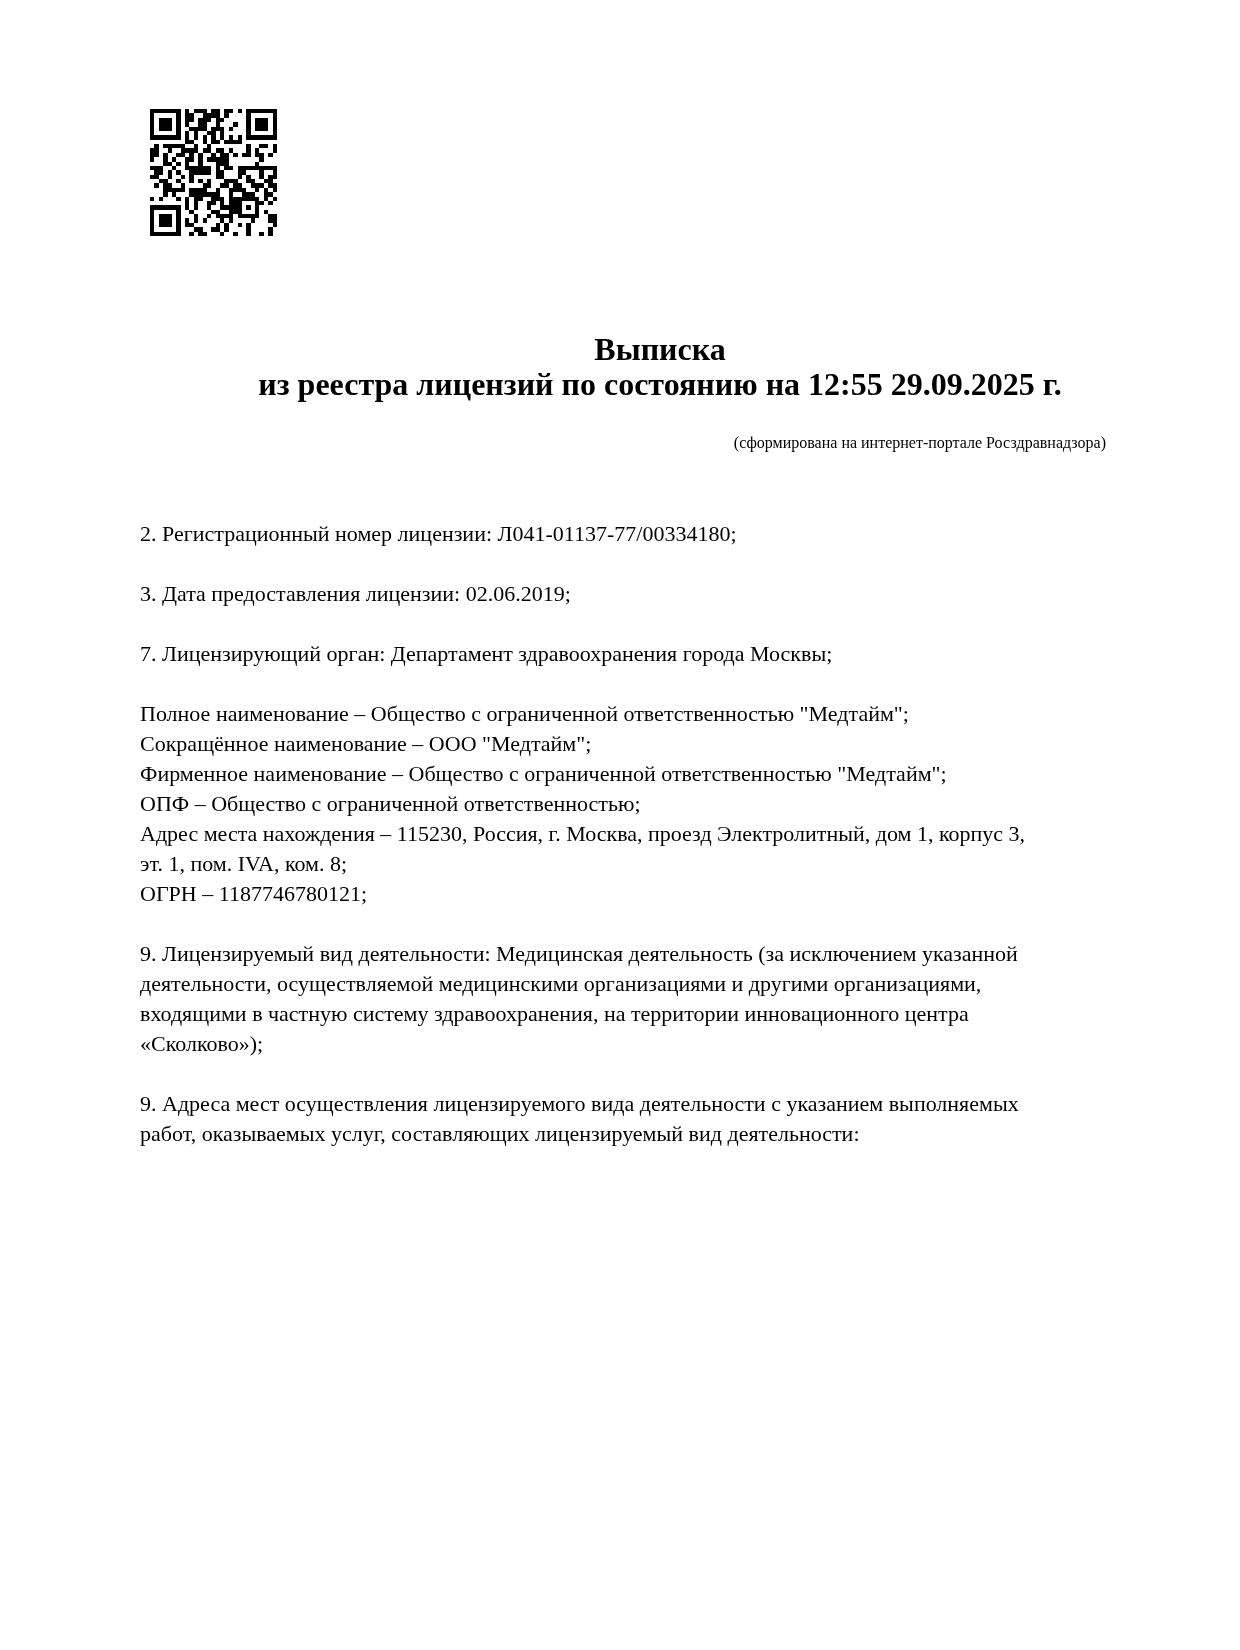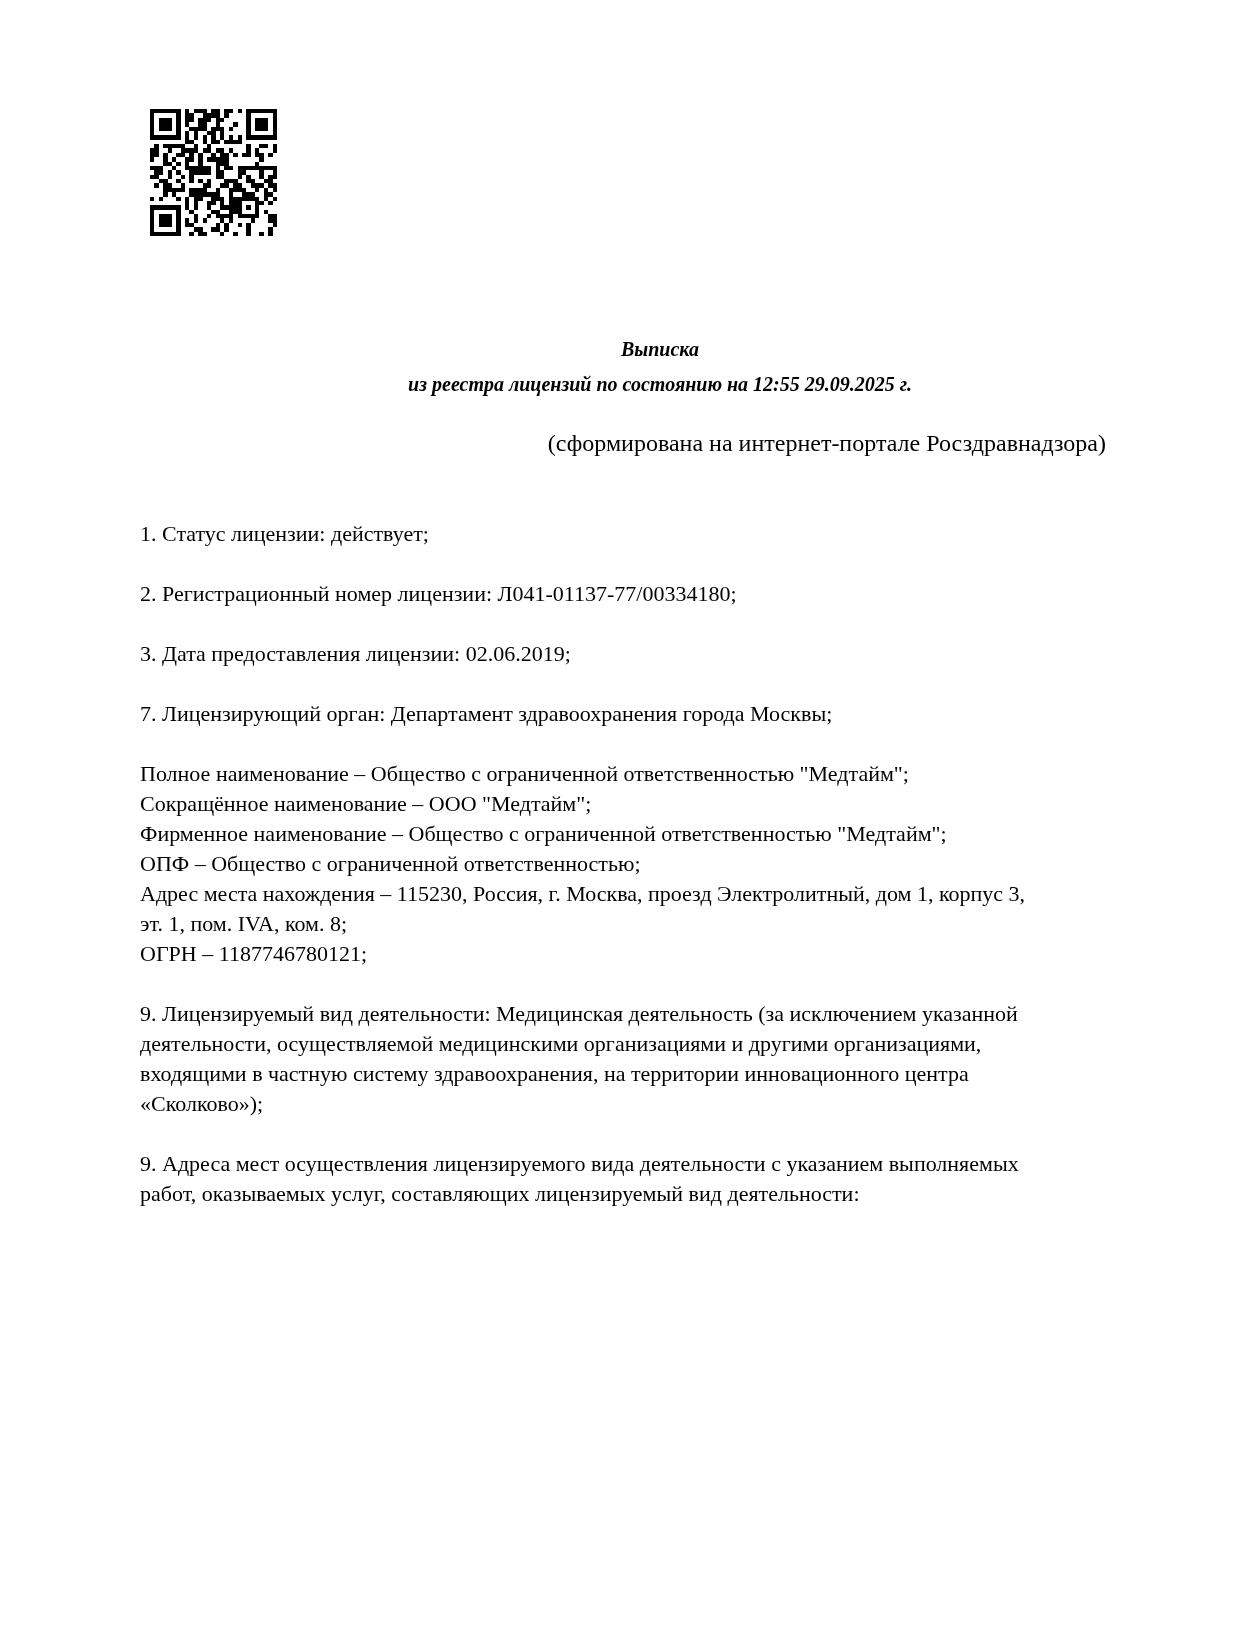--- a/index.html
+++ b/index.html
@@ -22,34 +22,33 @@
     height: 127px;
   }
   .qr svg { display: block; width: 127px; height: 127px; }
   .doc-title {
     position: absolute;
     left: 140px;
     top: 332px;
     width: 1040px;
     margin: 0;
     text-align: center;
-    font-size: 20px;
+    font-size: 32px;
     line-height: 35px;
     font-weight: bold;
-    font-style: italic;
   }
   .doc-subtitle {
     position: absolute;
     left: 140px;
     top: 430px;
     width: 1040px;
     box-sizing: border-box;
     padding-right: 74px;
     text-align: right;
-    font-size: 24px;
+    font-size: 16px;
     line-height: 26px;
   }
   .doc-body {
     position: absolute;
     left: 140px;
     top: 519px;
     width: 1010px;
     font-size: 22px;
     line-height: 30px;
   }
@@ -293,21 +292,20 @@
         <rect x="25" y="28" width="1" height="1" fill="#000000"></rect>
         <rect x="27" y="28" width="1" height="1" fill="#000000"></rect>
       </svg>
   </div>
 
   <h1 class="doc-title"><span>Выписка</span><br><span>из реестра лицензий по состоянию на 12:55 29.09.2025 г.</span></h1>
 
   <div class="doc-subtitle">(сформирована на интернет-портале Росздравнадзора)</div>
 
   <div class="doc-body">
-    <p>1. Статус лицензии: действует;</p>
     <p>2. Регистрационный номер лицензии: Л041-01137-77/00334180;</p>
     <p>3. Дата предоставления лицензии: 02.06.2019;</p>
     <p>7. Лицензирующий орган: Департамент здравоохранения города Москвы;</p>
     <p>Полное наименование – Общество с ограниченной ответственностью "Медтайм";
 Сокращённое наименование – ООО "Медтайм";
 Фирменное наименование – Общество с ограниченной ответственностью "Медтайм";
 ОПФ – Общество с ограниченной ответственностью;
 Адрес места нахождения – 115230, Россия, г. Москва, проезд Электролитный, дом 1, корпус 3,
 эт. 1, пом. IVA, ком. 8;
 ОГРН – 1187746780121;</p>

